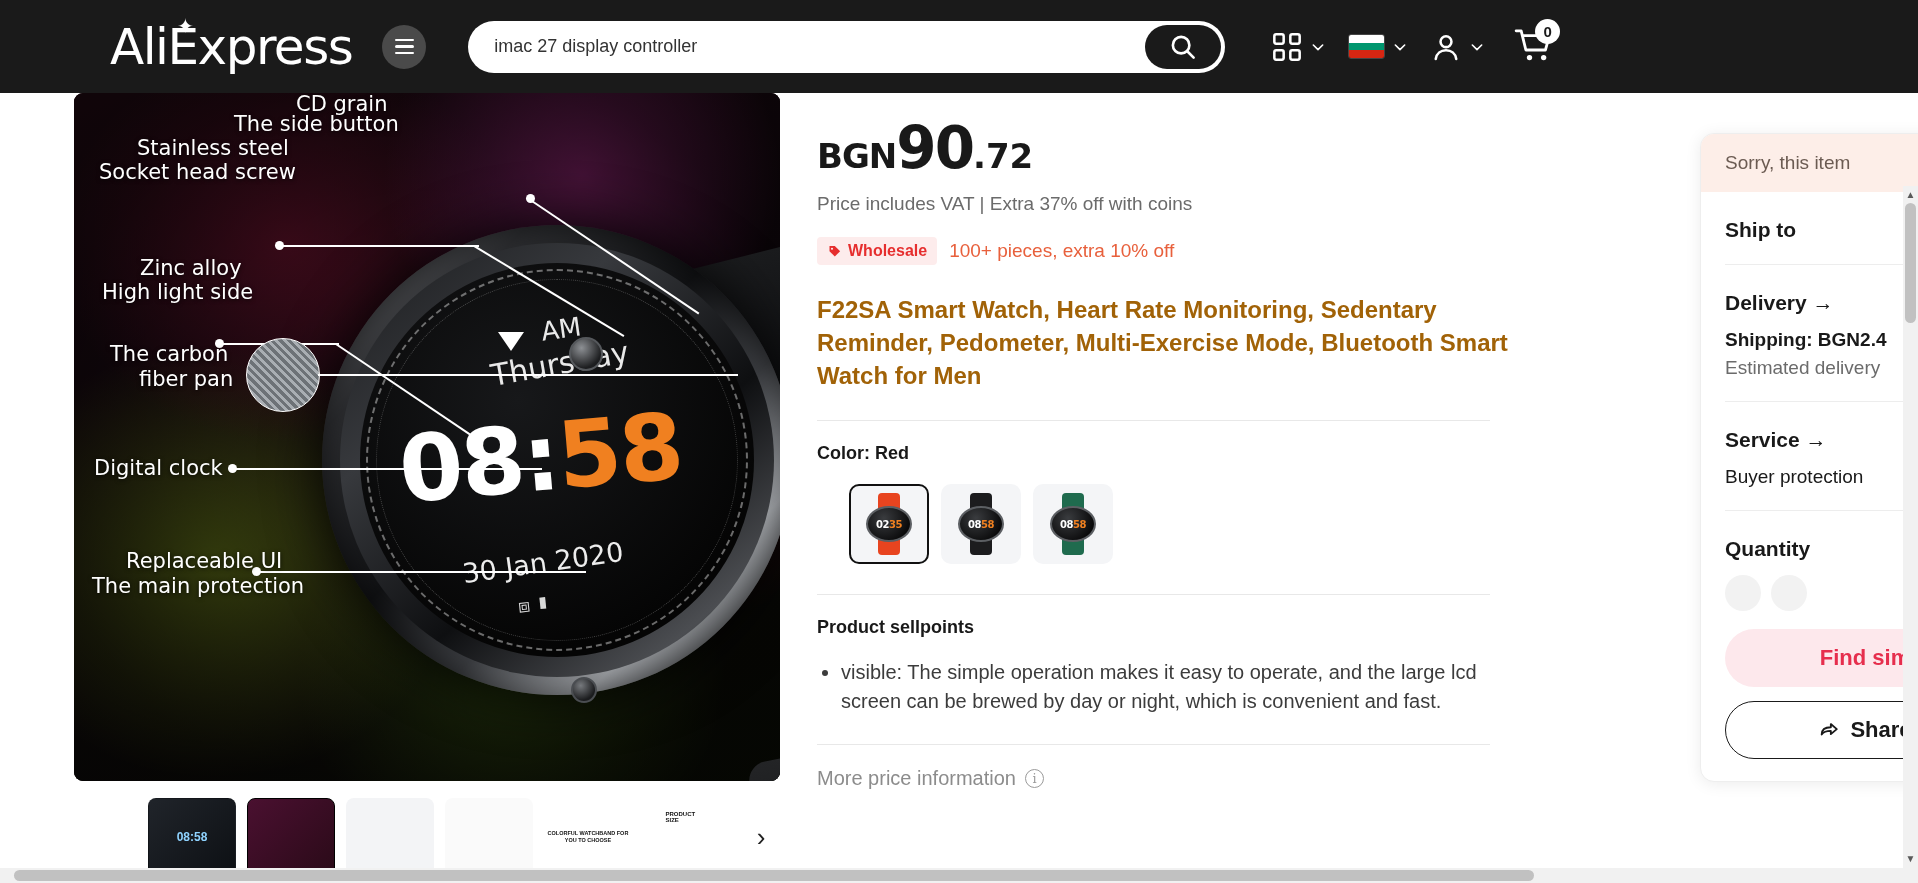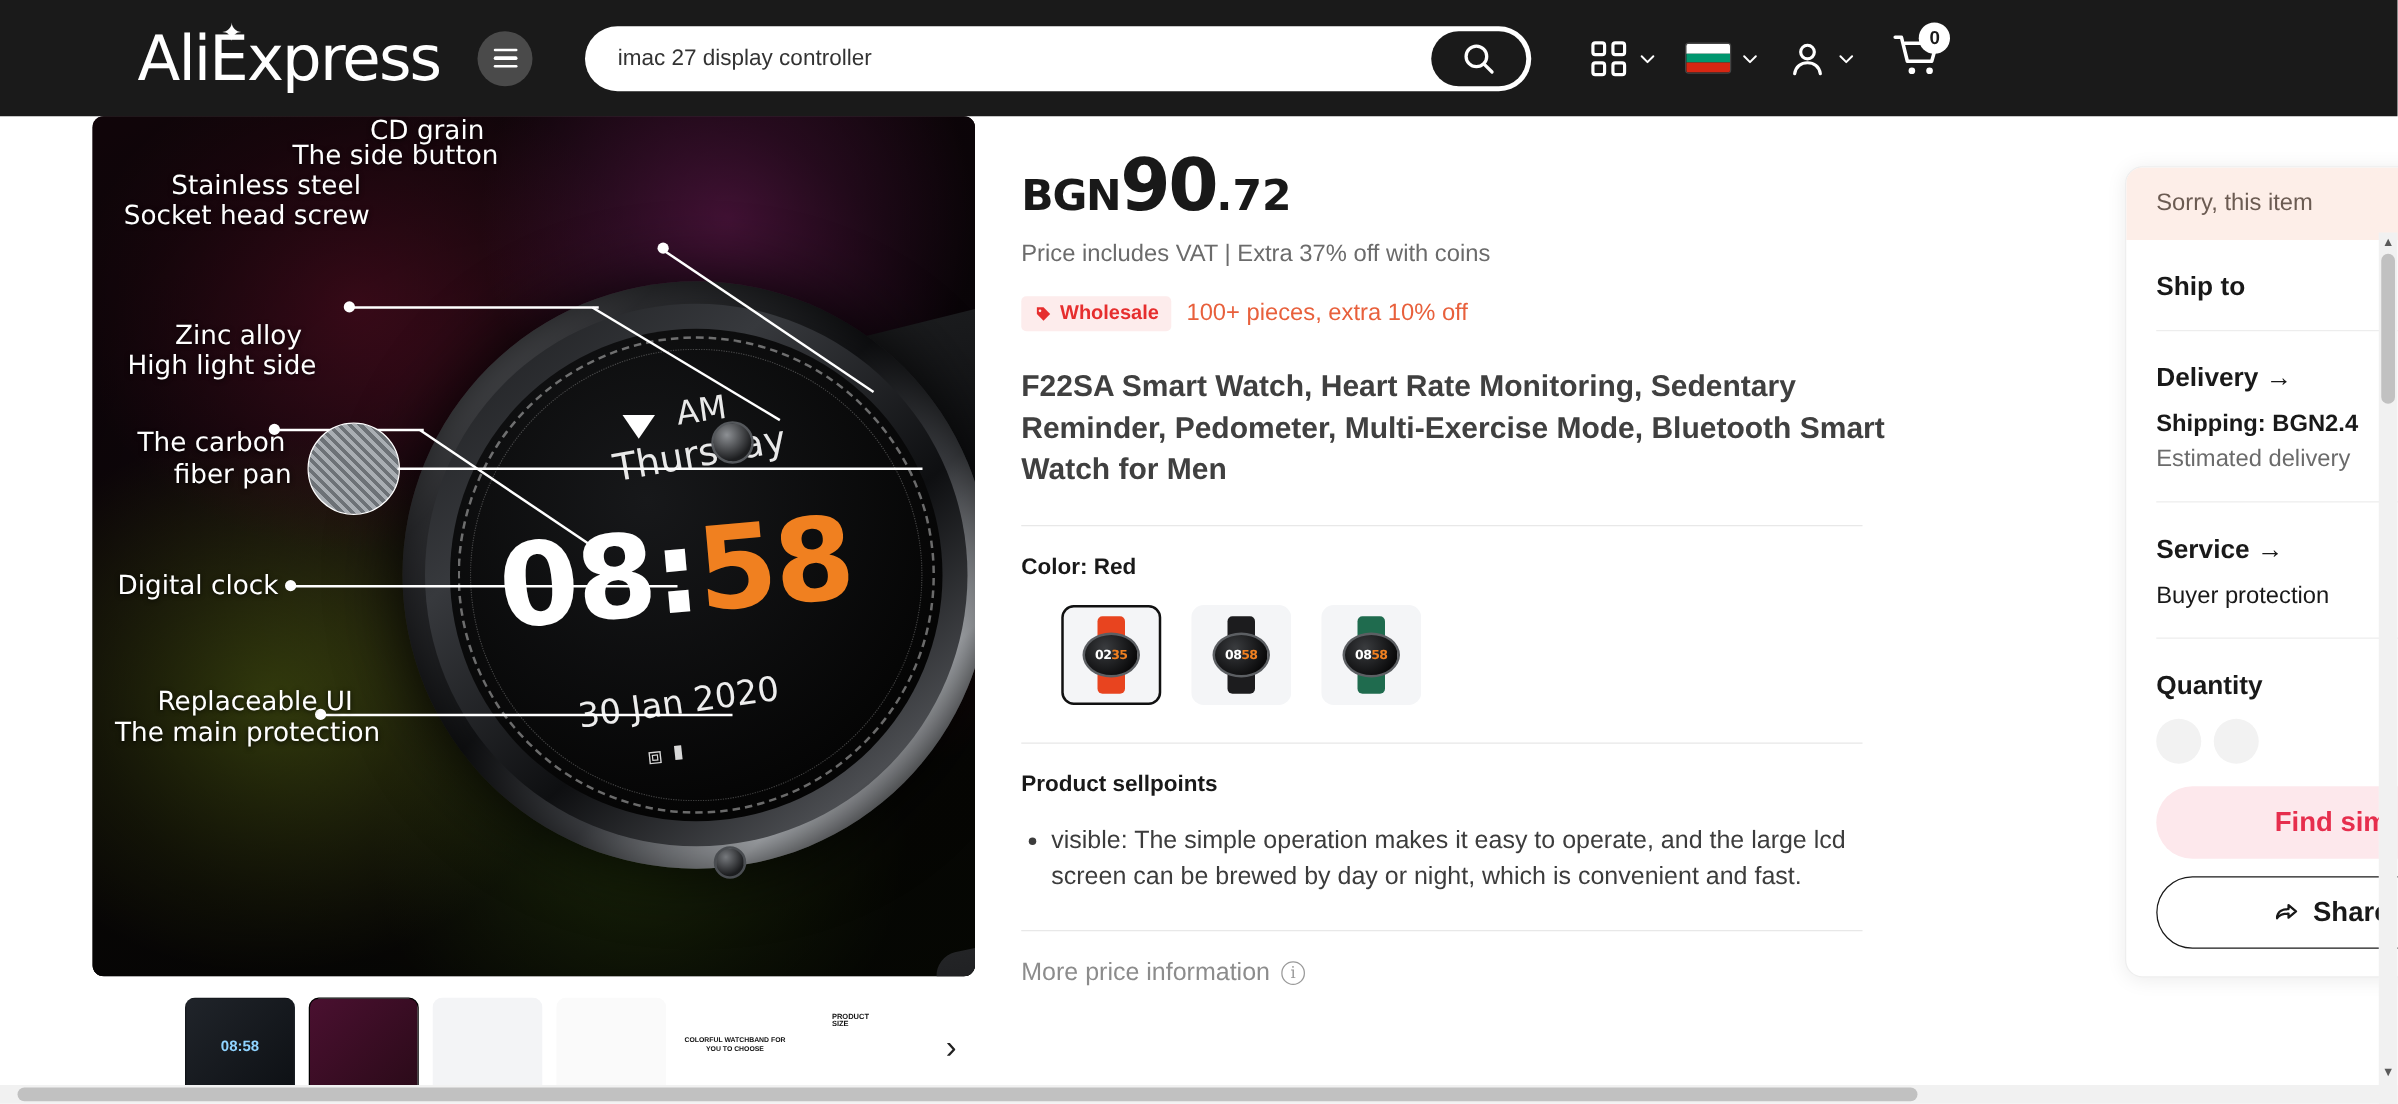--- a/index.html
+++ b/index.html
@@ -324,28 +324,28 @@
     display: inline-flex; align-items: center; gap: 6px;
     background: #fdecec;
     color: #e62e2e;
     font-size: 16px; font-weight: 700;
     border-radius: 4px;
     padding: 5px 10px;
   }
   .ws-text { font-size: 19px; color: #e8603c; }
   .ptitle {
     font-size: 24px; font-weight: 700;
-    color: #404040;
+    color: #a16207;
     line-height: 1.38;
     max-width: 700px;
     margin-bottom: 28px;
   }
   .divider { height: 1px; background: #e8e8e8; width: 673px; margin: 0 0 22px 0; }
   .sect-h { font-size: 18px; font-weight: 700; color: #191919; margin-bottom: 20px; }
-  .swatches { display: flex; gap: 24px; margin-bottom: 30px; padding-left: 32px; }
+  .swatches { display: flex; gap: 12px; margin-bottom: 30px; padding-left: 32px; }
   .sw {
     width: 80px; height: 80px;
     border-radius: 10px;
     background: #f4f5f7;
     border: 2px solid transparent;
     display: flex; align-items: center; justify-content: center;
     cursor: pointer;
     position: relative;
   }
   .sw.sel { border-color: #111; }

